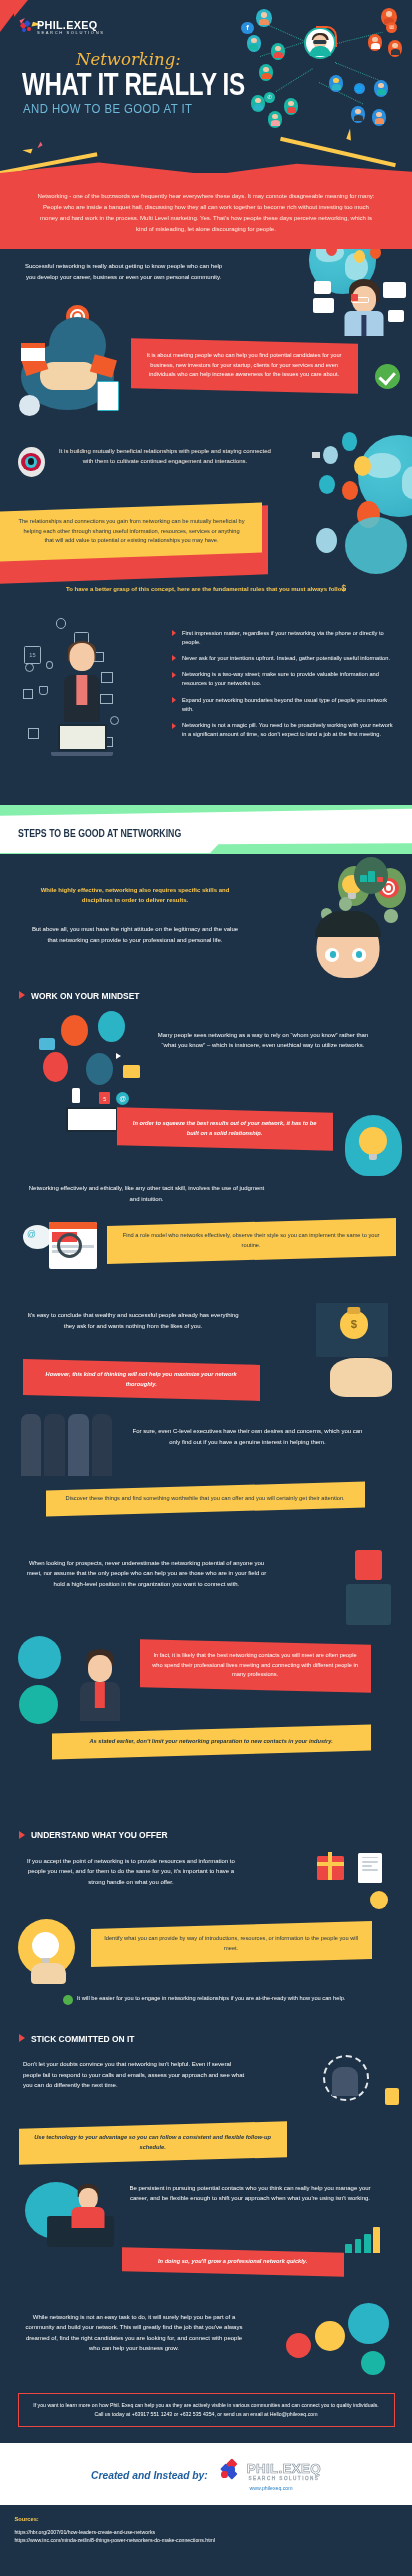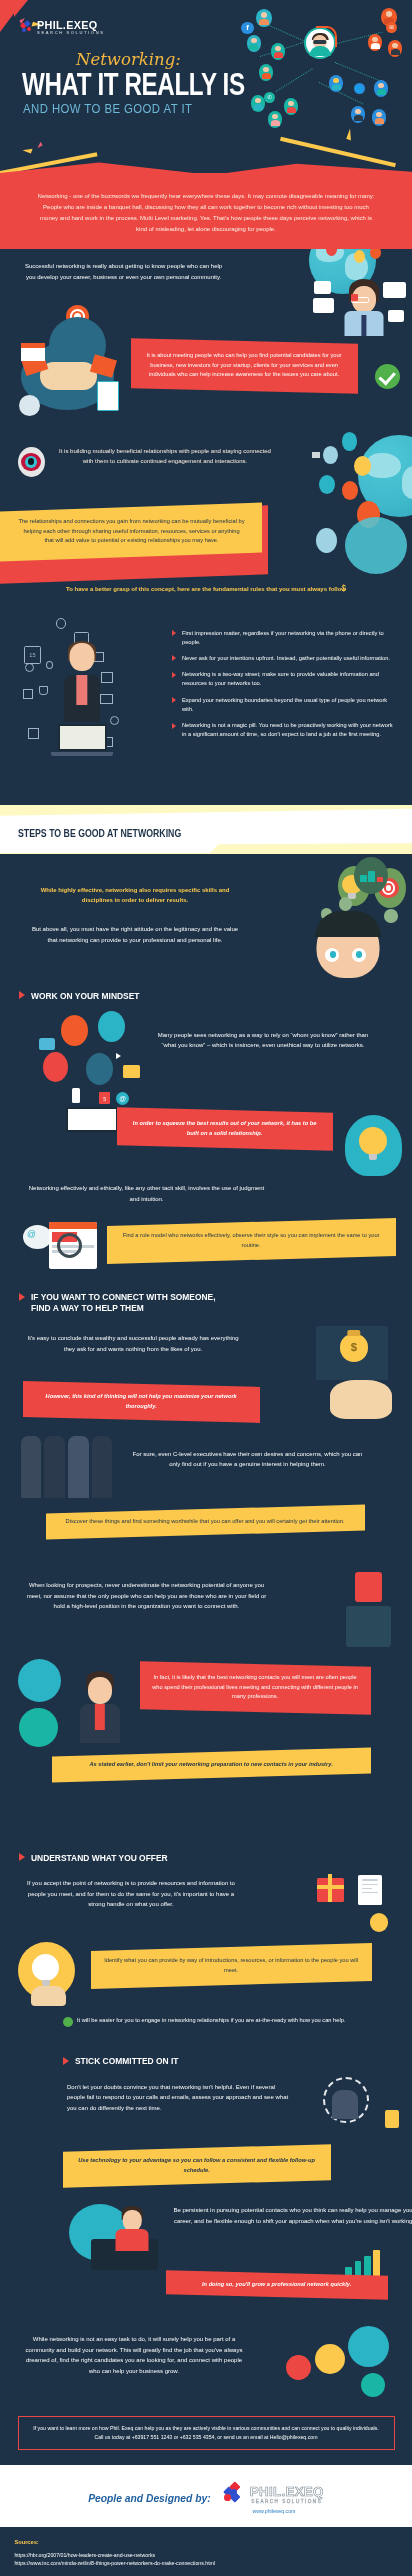--- a/index.html
+++ b/index.html
@@ -103,21 +103,21 @@
   .zig .yellow-bar2 {
     position: absolute; right: 15.5px; top: -5.2px; width: 118px; height: 3.6px;
     background: #fcc94d; transform: rotate(13deg);
   }
   .intro {
     background: #ec4742; padding: 7.2px 36px 13.4px 36px; text-align: center;
   }
   .intro p { font-size: 6px; line-height: 1.85; color: #fdf0e3; }
 
   
-  .head-band { position: relative; height: 49px; background: #fef9c3; }
+  .head-band { position: relative; height: 49px; background: #86efac; }
   .head-band .wedge {
     position: absolute; left: 0; top: 0; width: 100%; height: 49px; background: #ffffff;
     clip-path: polygon(0 18%, 100% 3%, 100% 72%, 44% 76%, 42% 96%, 0 96%);
   }
   .head-band h2 {
     position: absolute; left: 17.5px; top: 23px; font-size: 10.3px; font-weight: bold;
     color: #1d3247; letter-spacing: 0px; transform: scaleX(0.85); transform-origin: left center;
     white-space: nowrap;
   }
   .head-band.alt .wedge { clip-path: polygon(0 22%, 100% 8%, 100% 78%, 53% 80%, 51% 98%, 0 98%); }
@@ -585,24 +585,20 @@
       </div>
       <div class="abs" style="left:57px; top:11.3px; width:25px; height:25px; border:3.1px solid #3c4a52; border-radius:50%;"></div>
 
       <div class="callout yellow skew-l abs" style="left:107px; top:0; width:289px; padding:9.3px 12.4px;">
         <div class="unskew-l">Find a role model who networks effectively, observe their style so you can implement the same to your routine.</div>
       </div>
     </div>
   </section>
 
   <section class="sec dark" style="padding-bottom:8.2px;">
-    <div class="step-head" style="align-items:flex-start;">
-      <span class="arw" style="margin-top:2.1px;"></span>
-      <h3 class="two-line" style="width:227px;">IF YOU WANT TO CONNECT WITH SOMEONE, FIND A WAY TO HELP THEM</h3>
-    </div>
 
     <div style="position:relative; height:77px; margin-top:7.2px;">
       <div class="abs txt-c" style="left:25px; top:12.4px; width:216px;">It's easy to conclude that wealthy and successful people already has everything they ask for and wants nothing from the likes of you.</div>
       <div class="abs" style="right:24px; top:5.2px; width:72px; height:54px; background:#2a4a5c; opacity:.55;"></div>
       <div class="money-bag abs" style="right:44px; top:13.4px;"></div>
     </div>
 
     <div style="position:relative; height:47px; margin-top:-13.4px;">
       <div class="callout red skew-r abs" style="left:23px; top:0; width:237px; padding:8.2px 11.3px;">
         <div class="unskew-r italic">However, this kind of thinking will not help you maximize your network thoroughly.</div>
@@ -685,21 +681,21 @@
     </div>
 
     <div style="position:relative; height:38px;">
       <div class="bullet abs" style="left:77px; top:7.2px; width:289px;">
         <span class="abs" style="left:-14.4px; top:1px; width:10.3px; height:10.3px; border-radius:50%; background:#52b04a;"></span>
         <p>It will be easier for you to engage in networking relationships if you are at-the-ready with how you can help.</p>
       </div>
     </div>
   </section>
 
-  <section class="sec dark" style="padding-bottom:9.3px;padding-left:44px;">
+  <section class="sec dark" style="padding-bottom:9.3px;">
     <div class="step-head">
       <span class="arw"></span>
       <h3>STICK COMMITTED ON IT</h3>
     </div>
 
     <div style="position:relative; height:88px; margin-top:6.2px;">
       <div class="abs txt-c" style="left:23px; top:9.3px; width:222px; text-align:left;">Don't let your doubts convince you that networking isn't helpful. Even if several people fail to respond to your calls and emails, assess your approach and see what you can do differently the next time.</div>
       <div class="abs" style="right:43px; top:5.2px; width:46px; height:46px; border-radius:50%; border:2.6px dashed #e5e9ec;"></div>
       <div class="abs" style="right:54px; top:17.5px; width:26px; height:29px; background:#44546a; border-radius:9.3px 9.3px 0 0;"></div>
       <div class="abs" style="right:13.4px; top:38px; width:13.4px; height:17.5px; background:#fcc94d; border-radius:2.1px;"></div>
@@ -745,21 +741,21 @@
     </div>
   </section>
 
   <section class="sec dark" style="padding:4.1px 0 15.5px 0;">
     <div class="footer-cta">
       <span>If you want to learn more on how Phil. Exeq can help you as they are actively visible in various communities and can connect you to quality individuals. Call us today at +63917 551 1243 or +632 535 4354, or send us an email at Hello@philexeq.com</span>
     </div>
   </section>
 
   <section class="created">
-    <div class="cd-text">People and Designed by:</div>
+    <div class="cd-text">Created and Instead by:</div>
     <div class="cd-logo">
       <div style="display:flex; align-items:center; gap:4.1px; justify-content:center;">
         <div class="logo-diamond" style="width:21.6px; height:21.6px;">
           <i style="width:7.7px;height:7.7px;background:#2f4fd0;left:1px;top:5.2px;"></i>
           <i style="width:7.7px;height:7.7px;background:#ec2b3a;left:7.2px;top:0;"></i>
           <i style="width:7.7px;height:7.7px;background:#2f4fd0;left:7.2px;top:10.3px;"></i>
           <i style="width:6.7px;height:6.7px;background:#ec2b3a;left:0;top:11.3px;border-radius:50%;transform:none;"></i>
           <i style="width:6.2px;height:6.2px;background:#2f4fd0;left:7.2px;top:6.2px;border-radius:50%;transform:none;"></i>
         </div>
         <div>

